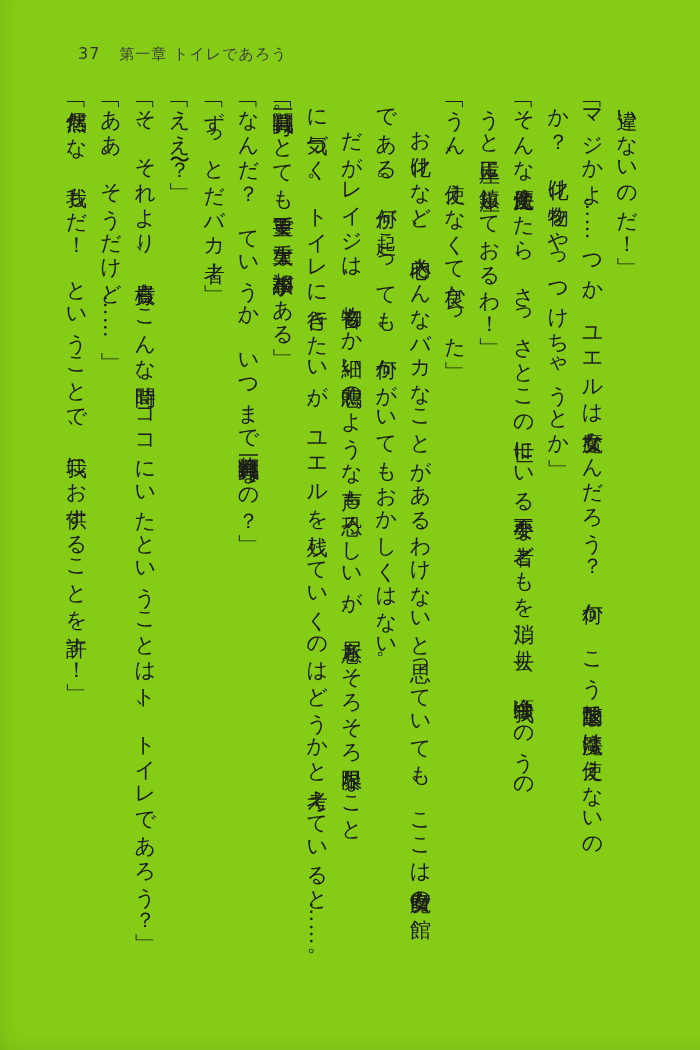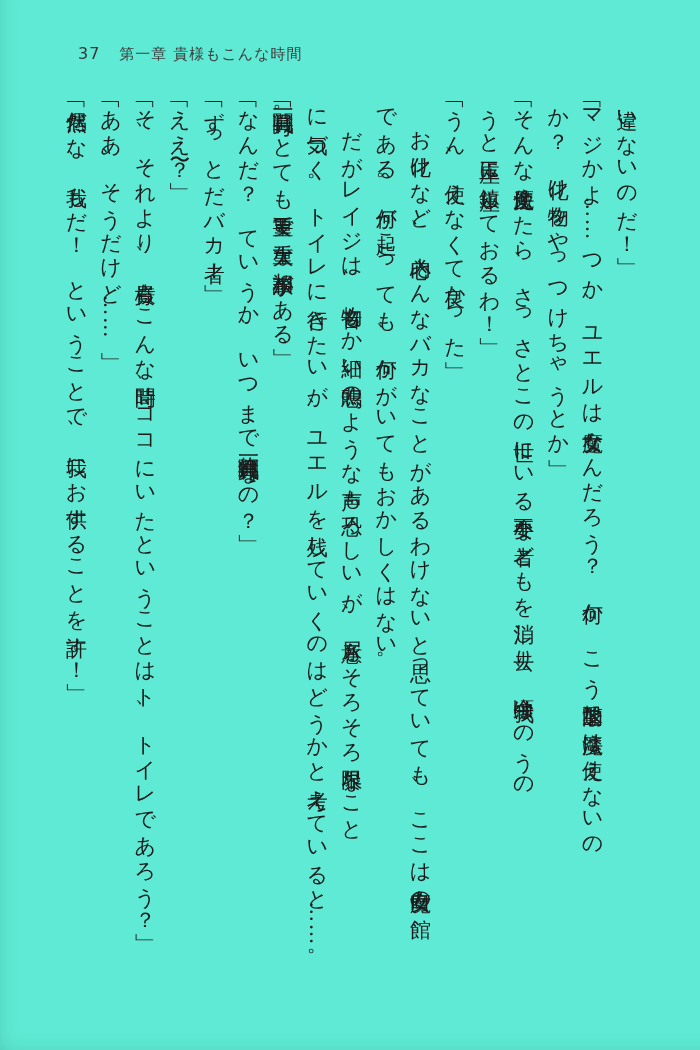--- a/index.html
+++ b/index.html
@@ -5,21 +5,21 @@
   html, body {
     margin: 0;
     padding: 0;
     background: #e8e8e6;
   }
   .page {
     position: relative;
     width: 700px;
     height: 1050px;
     margin: 0 auto;
-    background: #5eead4;
+    background: #84cc16;
     color: #1c1c1c;
     font-family: "DejaVu Serif", "Liberation Serif", serif;
     overflow: hidden;
     box-shadow: inset 12px -10px 28px -22px rgba(0,0,0,0.25);
   }
   
   .running-head {
     position: absolute;
     top: 44px;
     left: 78px;
@@ -54,21 +54,21 @@
     white-space: pre-wrap;
   }
 </style>
 </head>
 <body>
 
 <div class="page">
 
   <div class="running-head">
     <span class="folio">37</span>
-    <span class="chapter">第一章 貴様もこんな時間</span>
+    <span class="chapter">第一章 トイレであろう</span>
   </div>
 
   <main class="text-block">
     <div class="tline">違いないのだ！」</div>
     <div class="tline">「マジかよ……つか、ユエルは魔女なんだろう？　何か、こう撃退的な魔法は使えないの</div>
     <div class="tline">か？　化け物をやっつけちゃうとか」</div>
     <div class="tline">「そんな魔法使えたら、さっさとこの世にいる不要な者どもを消し去り、今頃我はのうの</div>
     <div class="tline">うと玉座に鎮座しておるわ！」</div>
     <div class="tline">「うん、使えなくて良かった」</div>
     <div class="tline">　お化けなど、内心そんなバカなことがあるわけないと思っていても、ここは白魔女の館</div>

